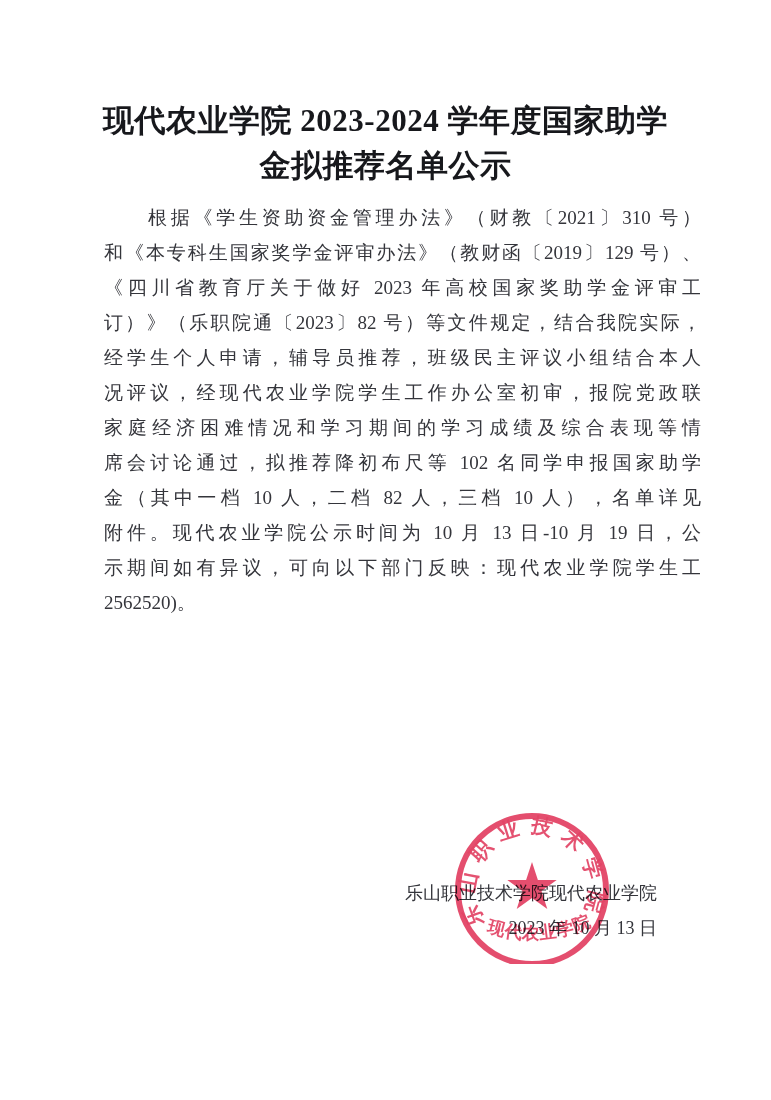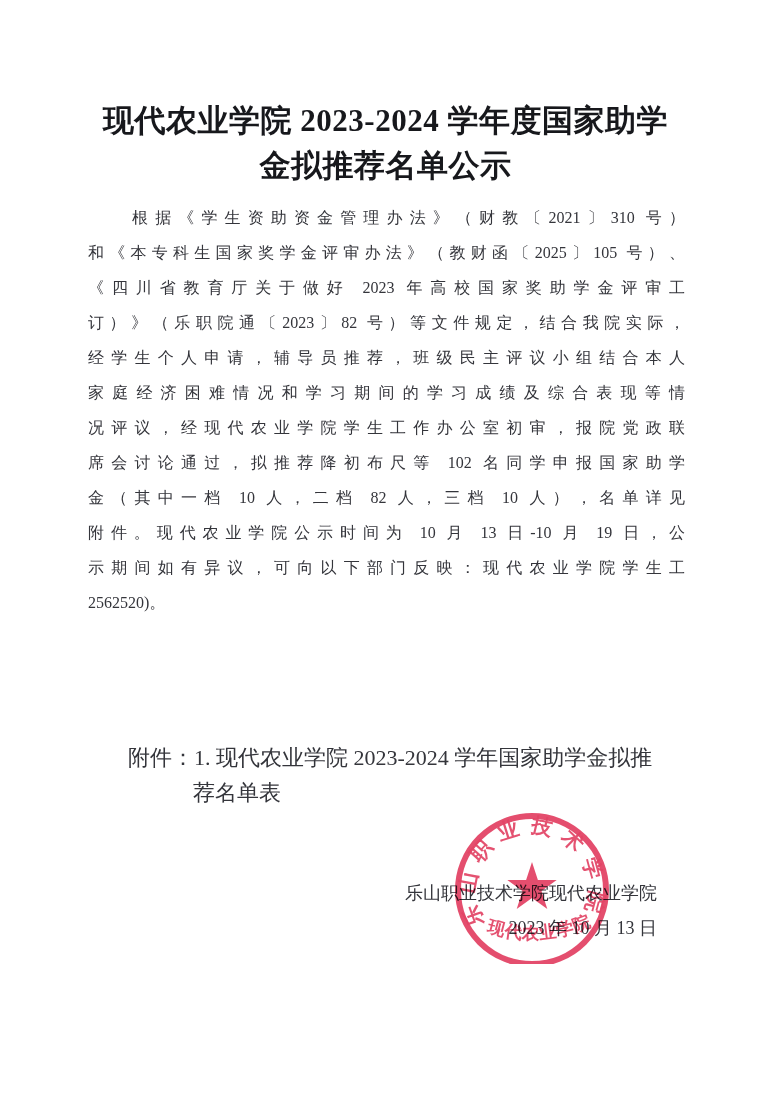--- a/index.html
+++ b/index.html
@@ -28,23 +28,23 @@
     text-align: center;
     font-size: 31px;
     font-weight: bold;
     line-height: 45px;
     color: var(--title);
     letter-spacing: 0.5px;
   }
   .body-text {
     position: absolute;
     top: 200px;
-    left: 88px;
+    left: 104px;
     width: 597px;
-    font-size: 16px;
+    font-size: 19px;
     line-height: 35px;
     color: var(--text);
     font-family: Liberation Serif, serif;
   }
   .body-line {
     height: 35px;
     text-align: justify;
     text-align-last: justify;
     white-space: nowrap;
   }
@@ -88,37 +88,33 @@
 
 <div class="page">
 
   <div class="doc-title">
     <div>现代农业学院 2023-2024 学年度国家助学</div>
     <div>金拟推荐名单公示</div>
   </div>
 
   <div class="body-text">
     <div class="body-line indent">根据《学生资助资金管理办法》（财教〔2021〕310 号）</div>
-    <div class="body-line">和《本专科生国家奖学金评审办法》（教财函〔2025〕105 号）、</div>
+    <div class="body-line">和《本专科生国家奖学金评审办法》（教财函〔2019〕129 号）、</div>
     <div class="body-line">《四川省教育厅关于做好 2023 年高校国家奖助学金评审工</div>
     <div class="body-line">订）》（乐职院通〔2023〕82 号）等文件规定，结合我院实际，</div>
     <div class="body-line">经学生个人申请，辅导员推荐，班级民主评议小组结合本人</div>
+    <div class="body-line">况评议，经现代农业学院学生工作办公室初审，报院党政联</div>
     <div class="body-line">家庭经济困难情况和学习期间的学习成绩及综合表现等情</div>
-    <div class="body-line">况评议，经现代农业学院学生工作办公室初审，报院党政联</div>
     <div class="body-line">席会讨论通过，拟推荐降初布尺等 102 名同学申报国家助学</div>
     <div class="body-line">金（其中一档 10 人，二档 82 人，三档 10 人），名单详见</div>
     <div class="body-line">附件。现代农业学院公示时间为 10 月 13 日-10 月 19 日，公</div>
     <div class="body-line">示期间如有异议，可向以下部门反映：现代农业学院学生工</div>
     <div class="body-line no-justify">2562520)。</div>
   </div>
 
-  <div class="attachment">
-    <div class="att-line1">附件：1. 现代农业学院 2023-2024 学年国家助学金拟推</div>
-    <div class="att-line2">荐名单表</div>
-  </div>
 
   <div class="signature">
     <div>乐山职业技术学院现代农业学院</div>
     <div>2023 年 10 月 13 日</div>
   </div>
 
   <svg class="seal" viewBox="0 0 160 160" xmlns="http://www.w3.org/2000/svg">
     <defs>
       <path id="arcTop" d="M 35.1 115.1 A 57 57 0 1 1 124.9 115.1" fill="none"></path>
       <path id="arcBottom" d="M 28 119 Q 80 139 132 119" fill="none"></path>

